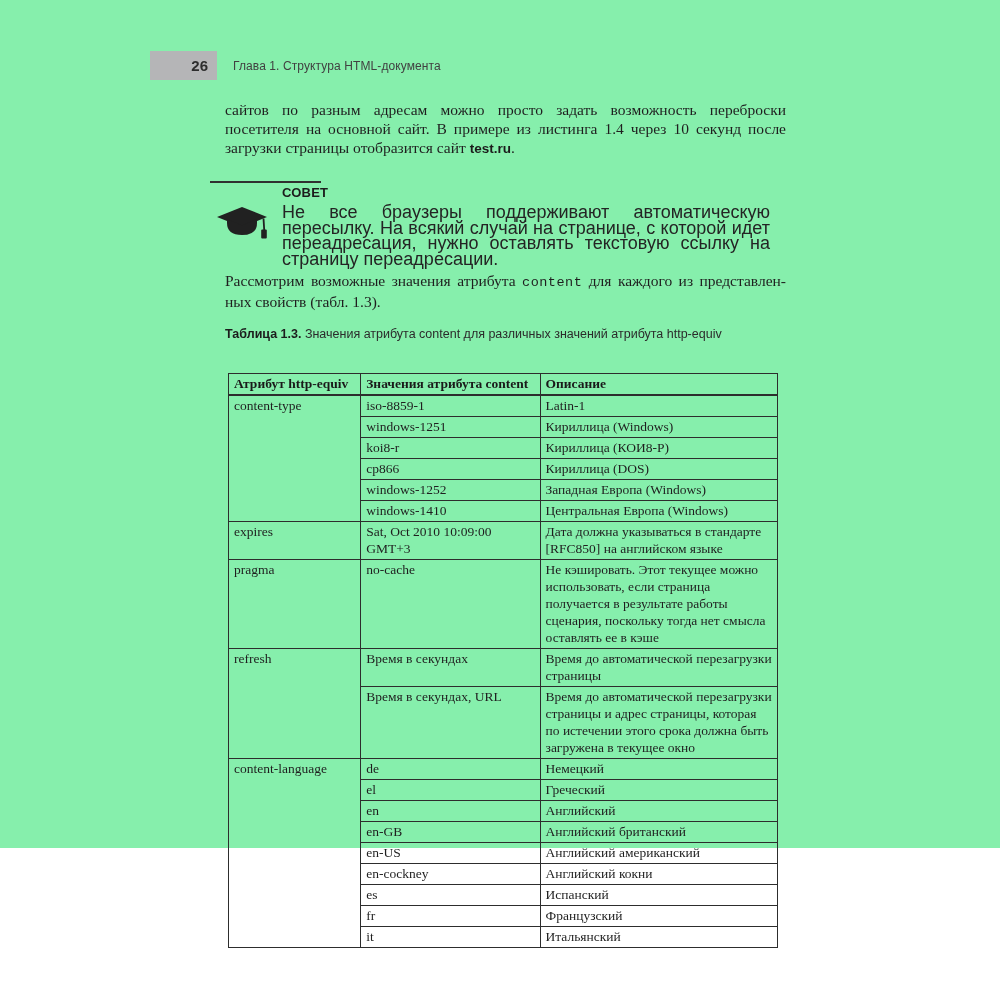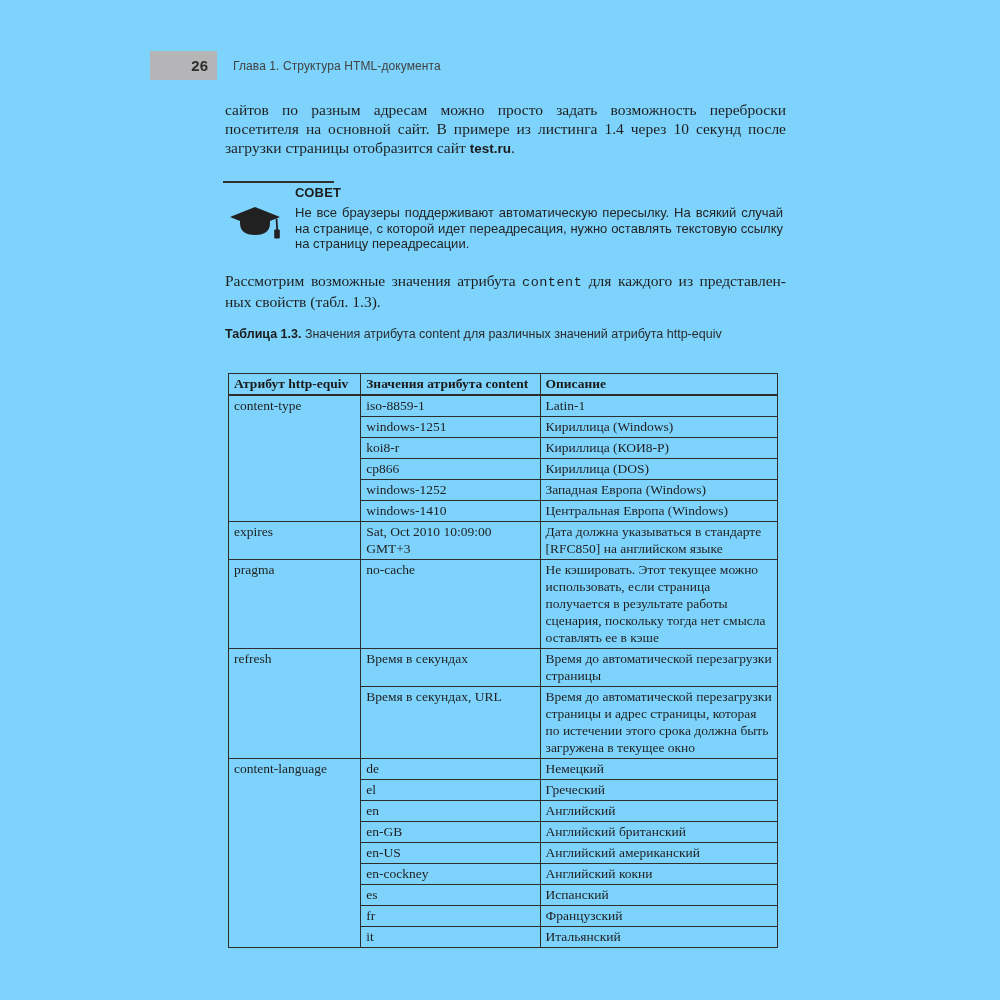--- a/index.html
+++ b/index.html
@@ -4,22 +4,22 @@
 <style>
   html, body { margin: 0; padding: 0; }
   body {
     width: 1000px; height: 1000px;
     background: #ffffff;
     overflow: hidden;
     font-family: "Liberation Sans", sans-serif;
   }
   #page {
     position: relative;
-    width: 1000px; height: 1000px;
-    background: #7dd3fc;
+    width: 1000px; height: 848px;
+    background: #86efac;
   }
 
   
   .chapter-header {
     position: absolute; left: 150px; top: 51px;
     display: flex; align-items: center;
   }
   .page-num-box {
     width: 67px; height: 29px;
     background: #b5b5b7;
@@ -47,30 +47,30 @@
   .bold-sans {
     font-family: "Liberation Sans", sans-serif;
     font-weight: bold; font-size: 13.5px; color: #1b1b1b;
   }
   .inline-code {
     font-family: "Liberation Mono", "DejaVu Sans Mono", monospace;
     font-size: 13.5px; letter-spacing: 0.5px; color: #1f1f1f;
   }
 
   
-  .tip-block { position: absolute; left: 223px; top: 181px; width: 561px; }
+  .tip-block { position: absolute; left: 210px; top: 181px; width: 561px; }
   .tip-rule { width: 111px; height: 2px; background: #303030; }
   .tip-label {
     margin: 2px 0 0 72px;
     font-weight: bold; font-size: 13px; color: #1c1c1c;
     letter-spacing: 0.2px;
   }
   .tip-text {
     margin: 5px 0 0 72px; width: 488px;
-    font-size: 13px; line-height: 15.5px;
+    font-size: 18px; line-height: 15.5px;
     text-align: justify; color: #242424;
   }
   .tip-icon { position: absolute; left: 6px; top: 23px; }
 
   
   .tbl-caption {
     position: absolute; left: 225px; top: 327px; width: 561px;
     font-size: 12.5px; color: #2b2b2b;
   }
   .tbl-caption b { color: #1c1c1c; }

